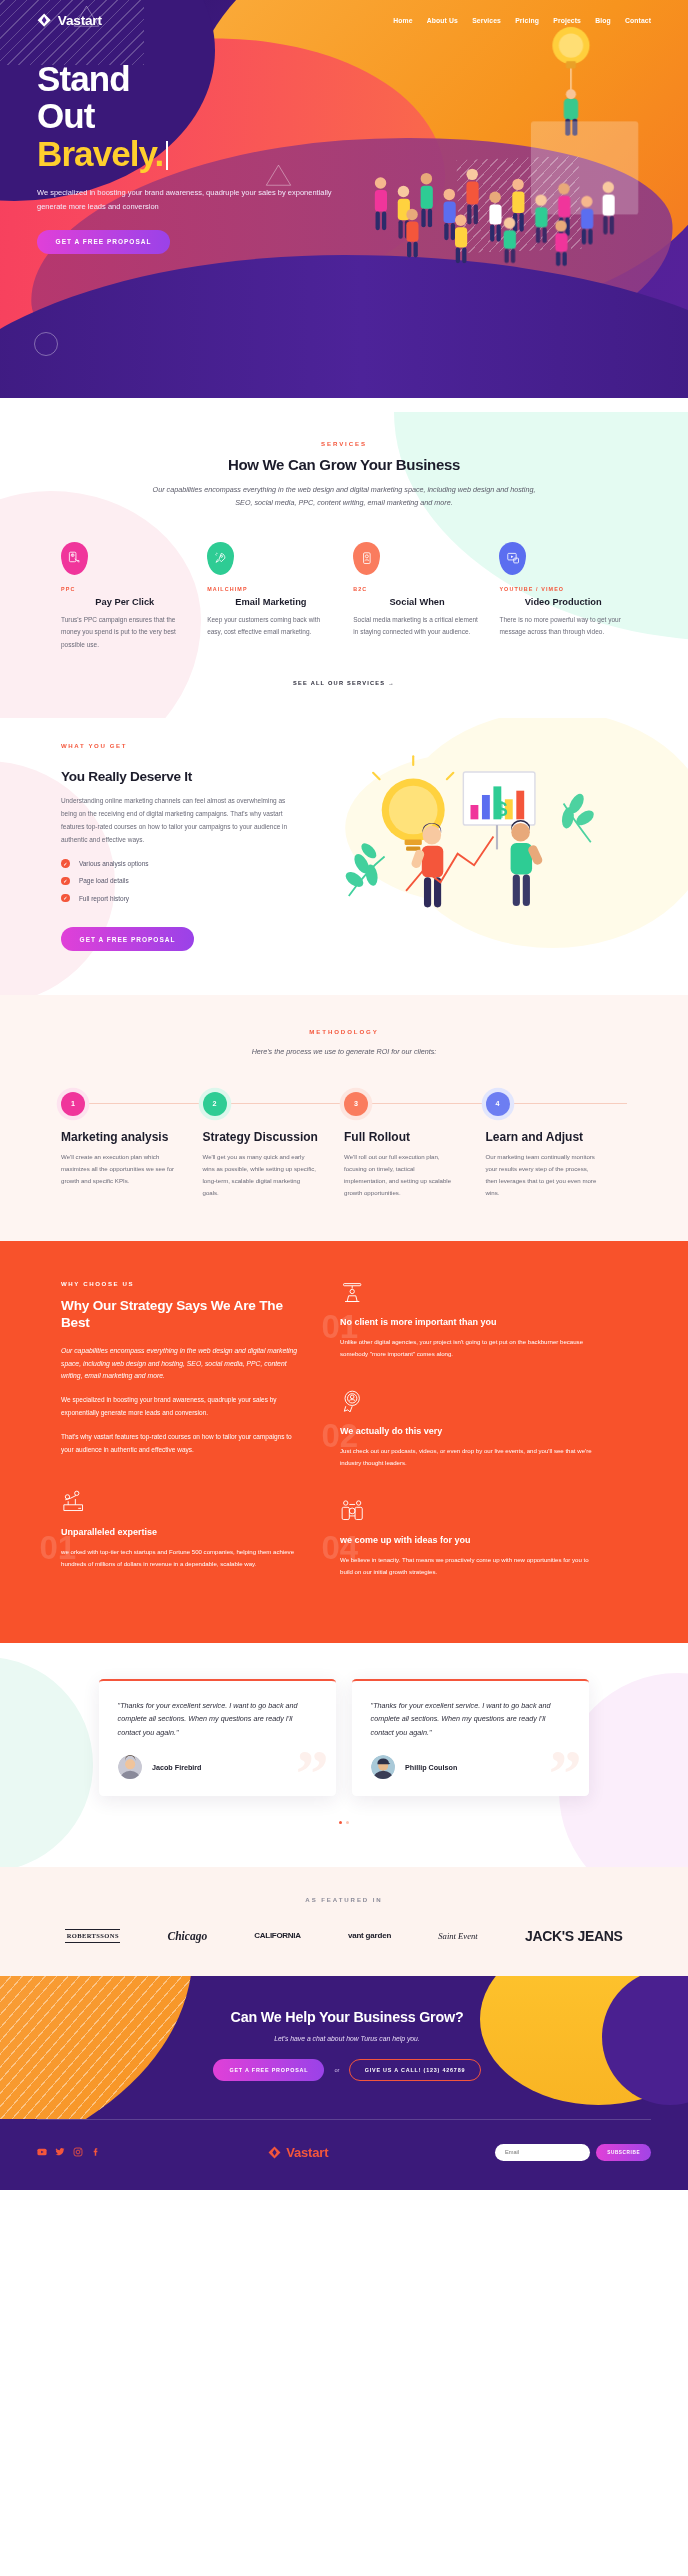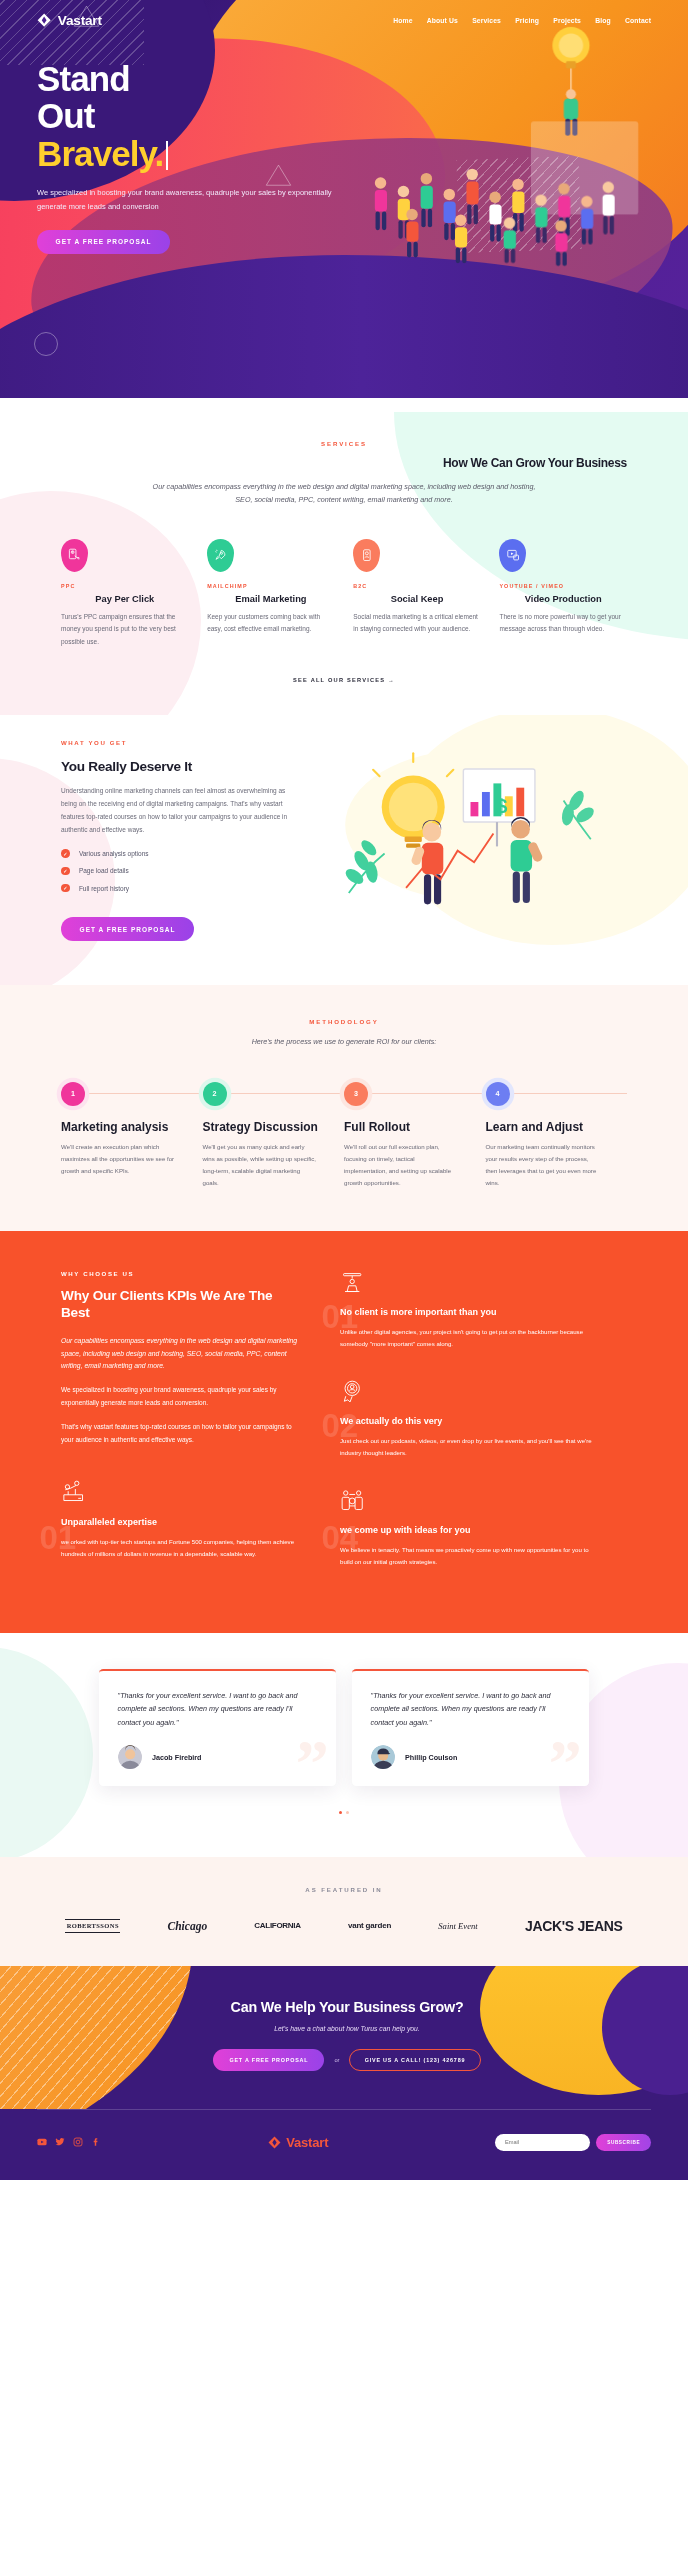--- a/index.html
+++ b/index.html
@@ -118,21 +118,21 @@
   }
   .svc-blob-pink {
     position:absolute; left:-100px; top:93px; width:301px; height:287px;
     background:#fdeef2; border-radius: 50% 50% 55% 45% / 50% 45% 55% 50%;
   }
   .inner { position:relative; z-index:3; width:566px; margin:0 auto; }
   .eyebrow {
     text-align:center; color:#f4563b; font-size:6.1px; font-weight:800; letter-spacing:1.9px;
   }
   .h2 {
-    text-align:right; font-size:12px; font-weight:900; margin-top:8.6px; color:#1c1c2b; letter-spacing:-0.3px;
+    text-align:center; font-size:15px; font-weight:900; margin-top:8.6px; color:#1c1c2b; letter-spacing:-0.3px;
   }
   .lead {
     text-align:center; font-style:italic; font-size:7.2px; line-height:1.9; color:#5a5a68;
     width:387px; margin: 10px auto 0;
   }
   .svc-grid { display:flex; gap:18.6px; margin-top:32px; }
   .svc-card { width: 128px; }
   .svc-icon {
     width:27px; height:33px; border-radius: 50% 50% 50% 50% / 42% 42% 58% 58%;
     display:flex; align-items:center; justify-content:center; color:#fff;
@@ -148,21 +148,21 @@
     position:absolute; right:-21.5px; top:-7.2px; width:315px; height:237px;
     background:#fffbe9; border-radius:50%;
   }
   .deserve-blob2 {
     position:absolute; left:-143px; top:43px; width:258px; height:244px;
     background:#fdeef2; border-radius:50%;
   }
   .deserve-row { display:flex; gap:29px; align-items:flex-start; }
   .deserve-left { width: 237px; }
   .kicker { color:#f4563b; font-size:6.1px; font-weight:800; letter-spacing:1.6px; }
-  .h3 { font-size:13.6px; font-weight:900; margin-top:13px; color:#1c1c2b; letter-spacing:-0.3px;}
+  .h3 { font-size:13.6px; font-weight:900; margin-top:20px; color:#1c1c2b; letter-spacing:-0.3px;}
   .para { margin-top:10px; font-size:6.5px; line-height:2.0; color:#6a6a78; }
   .checks { margin-top:13px; }
   .check-row { display:flex; align-items:center; gap:9.3px; margin-bottom:8.6px; }
   .check-dot {
     width:8.6px;height:8.6px;border-radius:50%;background:#f4563b;color:#fff;
     display:flex;align-items:center;justify-content:center;font-size:5px;font-weight:900;
   }
   .check-label { font-size:6.5px; color:#56566a; }
   .deserve-illus { position:relative; width:287px; height:179px; }
 
@@ -484,21 +484,21 @@
 
         <div class="svc-card">
           <div class="svc-icon" style="background:#fa7c5e">
             <svg width="14.3" height="14.3" viewBox="0 0 24 24" fill="none" stroke="#fff" stroke-width="1.4">
               <rect x="6" y="3" width="11" height="18" rx="2"></rect>
                 <circle cx="11.5" cy="9" r="2.5"></circle>
                 <path d="M8 16c1.4-1.6 5.6-1.6 7 0"></path>
             </svg>
           </div>
           <div class="svc-tag">B2C</div>
-          <div class="svc-title">Social Keep</div>
+          <div class="svc-title">Social When</div>
           <div class="svc-desc">Social media marketing is a critical element in staying connected with your audience.</div>
         </div>
 
         <div class="svc-card">
           <div class="svc-icon" style="background:#5b6ef0">
             <svg width="14.3" height="14.3" viewBox="0 0 24 24" fill="none" stroke="#fff" stroke-width="1.4">
               <rect x="3" y="4" width="14" height="11" rx="1.5"></rect>
                 <path d="M8.5 7.5l4 2.2-4 2.2z" fill="#fff" stroke="none"></path>
                 <rect x="13" y="12" width="8" height="8" rx="1.5"></rect>
             </svg>
@@ -633,21 +633,21 @@
         </div>
       </div>
     </div>
   </section>
 
   <section class="why">
     <div class="inner">
       <div class="why-row">
         <div class="why-left">
           <div class="why-eyebrow">WHY CHOOSE US</div>
-          <h2 class="why-h2">Why Our Clients KPIs We Are The Best</h2>
+          <h2 class="why-h2">Why Our Strategy Says We Are The Best</h2>
           <p class="why-lead">Our capabilities encompass everything in the web design and digital marketing space, including web design and hosting, SEO, social media, PPC, content writing, email marketing and more.</p>
           <p class="why-p">We specialized in boosting your brand awareness, quadruple your sales by exponentially generate more leads and conversion.</p>
           <p class="why-p">That's why vastart features top-rated courses on how to tailor your campaigns to your audience in authentic and effective ways.</p>
 
           <div class="why-left-items">
             <div class="why-item">
               <div class="why-num" style="left:-21.5px;top:42px">01</div>
               <svg class="why-ico" viewBox="0 0 34 34" fill="none" stroke="#fff" stroke-width="1.3">
                 <circle cx="9" cy="11" r="3"></circle>
                   <circle cx="22" cy="6" r="3"></circle>

